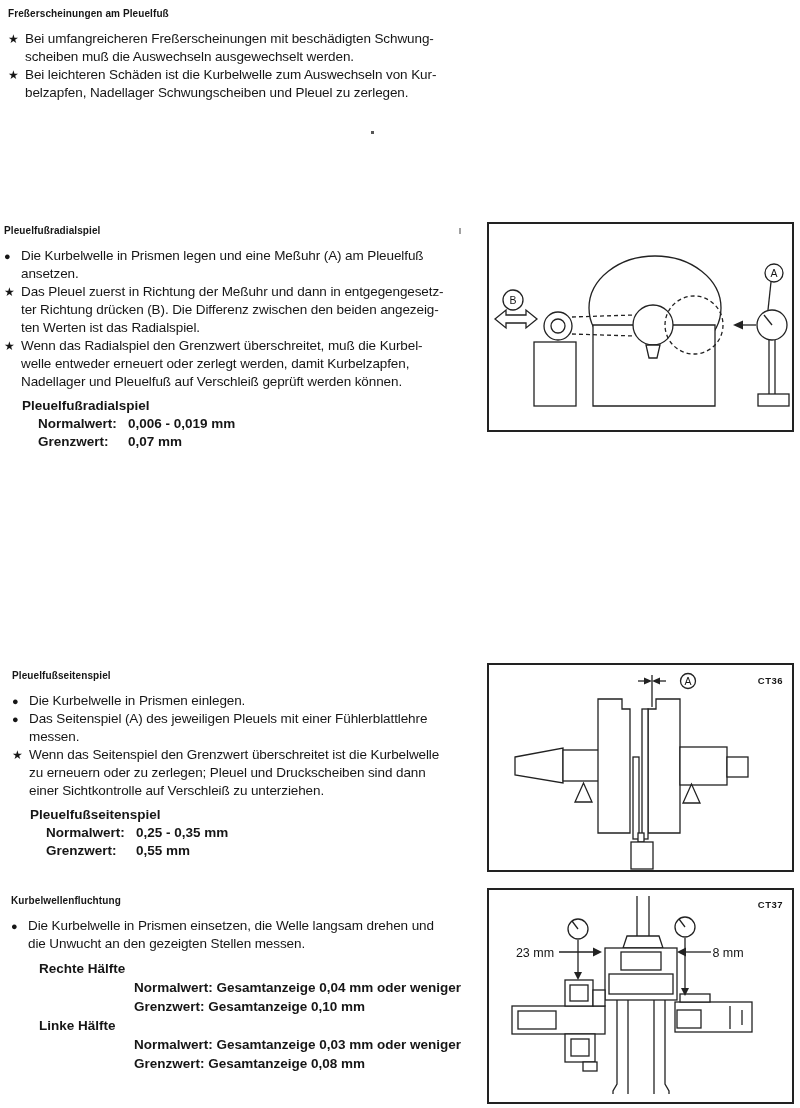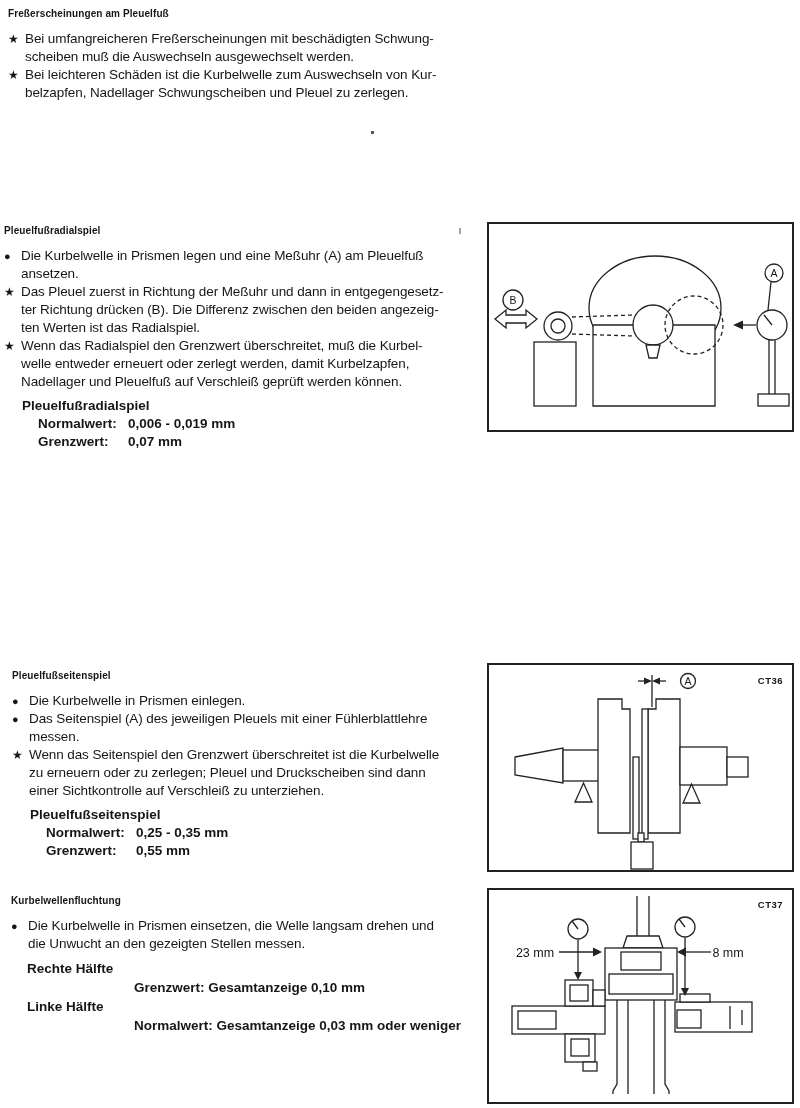--- a/index.html
+++ b/index.html
@@ -15,21 +15,21 @@
   .bullet{display:flex;}
   .marker{flex:0 0 17px;text-align:left;}
   .m-star{font-size:12px;}
   .m-dot{font-size:11px;}
   .b-text{white-space:pre-line;flex:1;letter-spacing:-.1px;}
   .spec{margin-top:6px;font-size:13.5px;line-height:18px;}
   .spec-title{font-weight:bold;margin-left:18px;}
   .spec-row{display:flex;margin-left:34px;font-weight:bold;}
   .spec-label{flex:0 0 90px;}
   .spec4{line-height:19px;}
-  .half-label{font-weight:bold;margin-left:16px;}
+  .half-label{font-weight:bold;margin-left:28px;}
   .half-row{font-weight:bold;margin-left:123px;}
   .fig{position:absolute;background:#fff;}
   #fig1{left:487px;top:222px;width:307px;height:210px;}
   #fig2{left:487px;top:663px;width:307px;height:209px;}
   #fig3{left:487px;top:888px;width:307px;height:216px;}
   svg{display:block;}
   svg text{font-family:"Liberation Sans",sans-serif;fill:#161616;}
   .lbl{font-size:10.5px;}
   .code{font-size:9.5px;font-weight:bold;letter-spacing:.5px;}
   .dim{font-size:12.5px;}
@@ -128,23 +128,25 @@
     <h2>Kurbelwellenfluchtung</h2>
     <div class="bullets">
       <div class="bullet">
         <span class="marker m-dot">●</span>
         <span class="b-text">Die Kurbelwelle in Prismen einsetzen, die Welle langsam drehen und
 die Unwucht an den gezeigten Stellen messen.</span>
       </div>
     </div>
     <div class="spec spec4">
       <div class="half-label">Rechte Hälfte</div>
+      <div class="half-row">Normalwert: Gesamtanzeige 0,04 mm oder weniger</div>
       <div class="half-row">Grenzwert: Gesamtanzeige 0,10 mm</div>
       <div class="half-label">Linke Hälfte</div>
       <div class="half-row">Normalwert: Gesamtanzeige 0,03 mm oder weniger</div>
+      <div class="half-row">Grenzwert: Gesamtanzeige 0,08 mm</div>
     </div>
   </div>
 
   <div class="fig" id="fig1">
     <svg width="307" height="210" viewBox="0 0 307 210">
       <g stroke="#222" fill="none" stroke-width="1.3">
         <rect x="1" y="1" width="305" height="208" stroke-width="2"></rect>
         <g>
           <ellipse cx="168" cy="86" rx="66" ry="52"></ellipse>
         </g>

